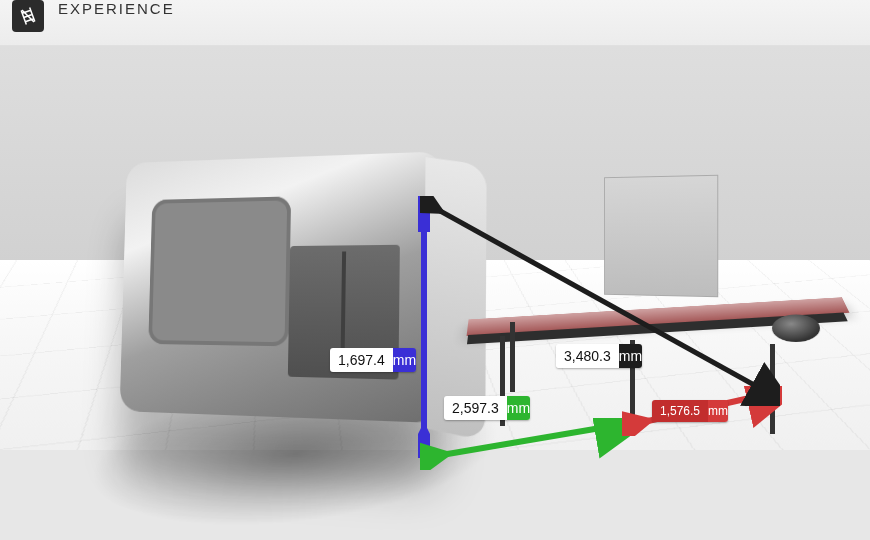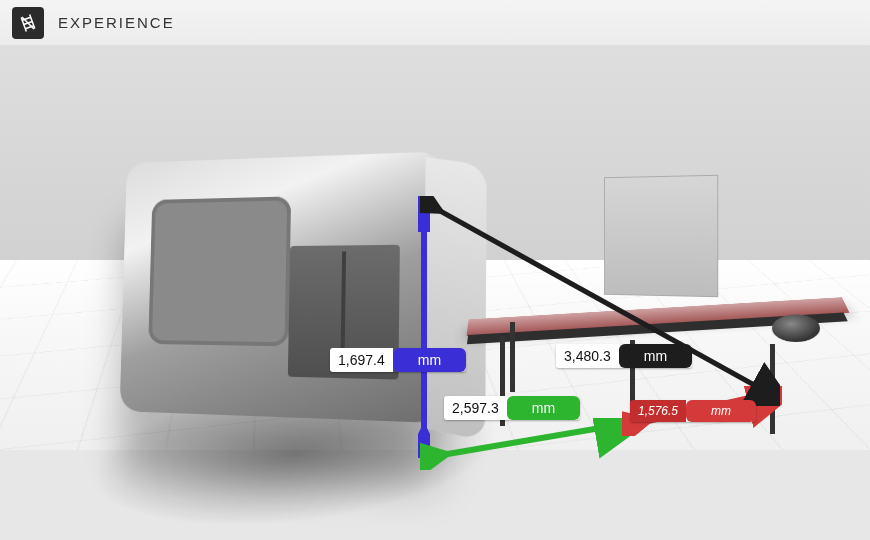--- a/index.html
+++ b/index.html
@@ -1,20 +1,20 @@
 <!DOCTYPE html>
 <html><head>
 <meta charset="utf-8">
 <style>
   * { box-sizing: border-box; margin: 0; padding: 0; }
   html, body { width: 870px; height: 540px; font-family: Arial, Helvetica, sans-serif; overflow: hidden; background: #fff; }
 
   .header {
     display: flex;
-    align-items: center;
+    align-items: flex-start;
     height: 46px;
     background: linear-gradient(#f4f4f4,#ececec);
     border-bottom: 1px solid #e0e0e0;
     padding: 0 12px;
     gap: 14px;
   }
   .logo {
     width: 32px; height: 32px;
     background: #2b2b2b;
     border-radius: 4px;
@@ -123,21 +123,21 @@
   .arrow { position:absolute; }
 
   .label-box {
     position:absolute;
     display:flex; 
     font-size:14px; font-weight:500;
     border-radius:3px; overflow:hidden;
     box-shadow: 0 1px 2px rgba(0,0,0,0.3);
   }
   .label-box .val  { background:#fff; color:#111; padding:4px 8px; }
-  .label-box .unit { color:#fff; padding:4px 25px;border-radius:6px; }
+  .label-box .unit { color:#fff; padding:4px 0; }
 
   .unit.blue  { background:#3a2fd6; }
   .unit.green { background:#2db52f; }
   .unit.black { background:#1d1d1d; }
   .unit.red   { background:#d43a3a; }
   .label-box.red .val { background:#c22e2e; color:#fff; }
 </style>
 </head>
 <body>
 
@@ -217,17 +217,17 @@
   <div class="label-box" style="left:444px; top:350px;">
     <span class="val">2,597.3</span>
     <span class="unit green">mm</span>
   </div>
 
   <div class="label-box" style="left:520px; top:298px;margin-left:36px;">
     <span class="val">3,480.3</span>
     <span class="unit black">mm</span>
   </div>
 
-  <div class="label-box red" style="left:630px; top:354px; font-size:12px;font-style:italic;">
+  <div class="label-box red" style="left:652px; top:354px; font-size:12px;">
     <span class="val">1,576.5</span>
     <span class="unit red">mm</span>
   </div>
 </div>
 
 </body></html>

